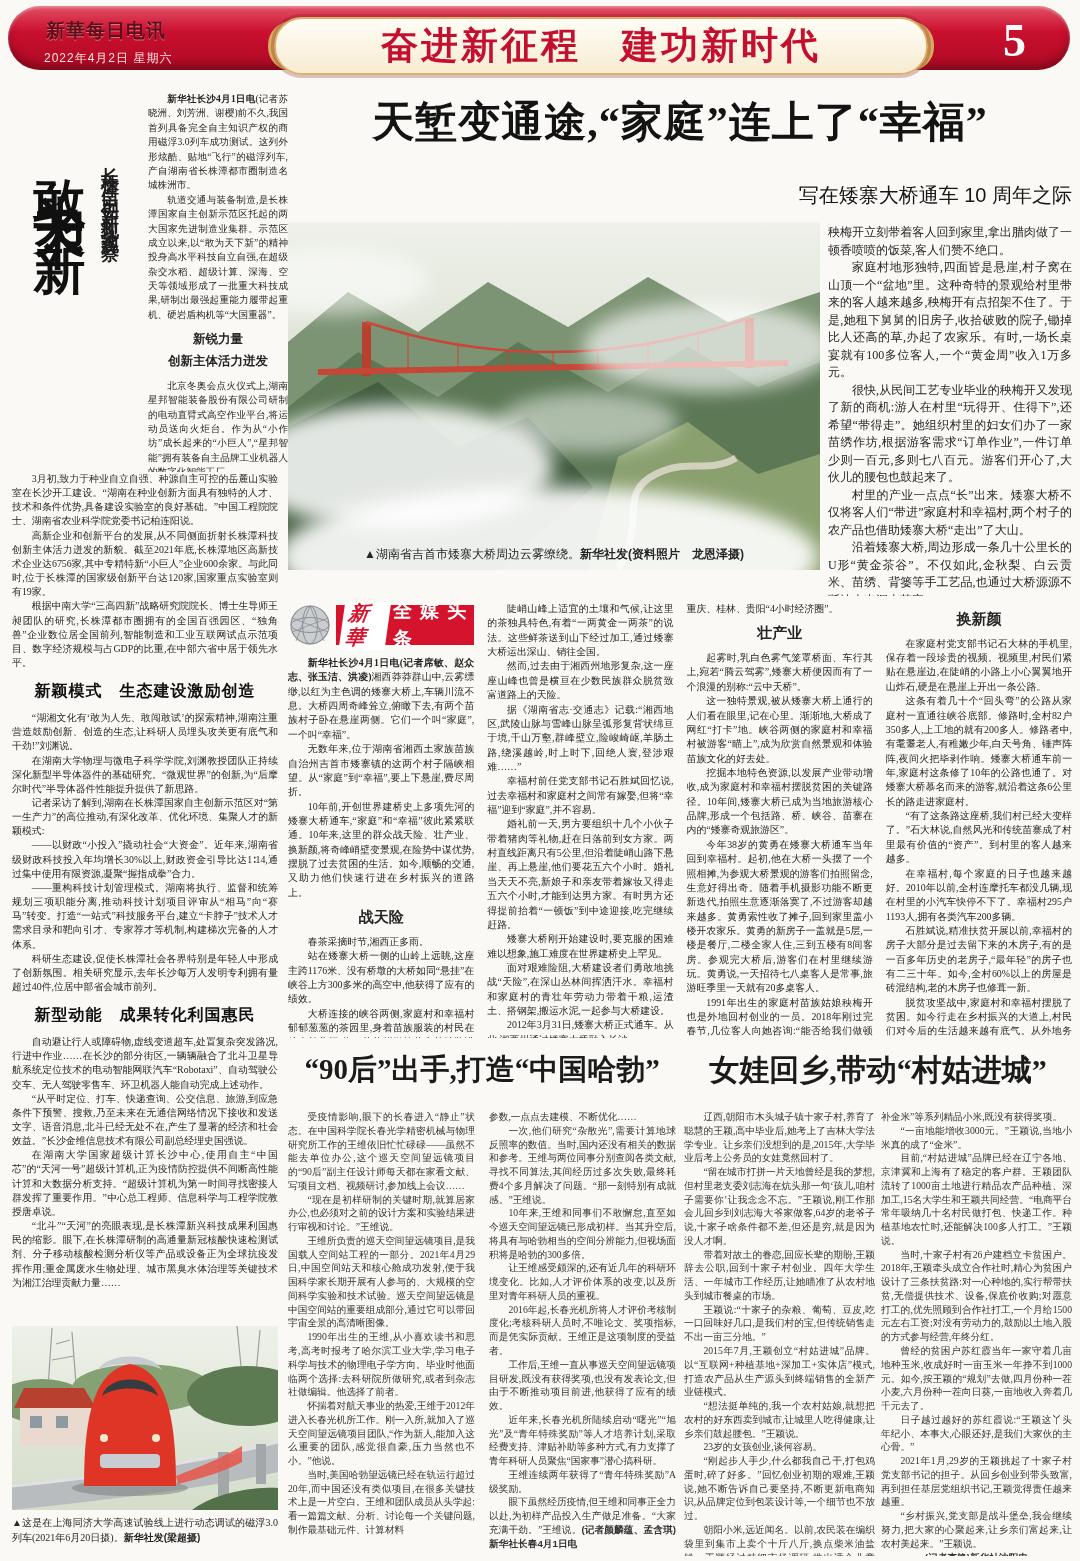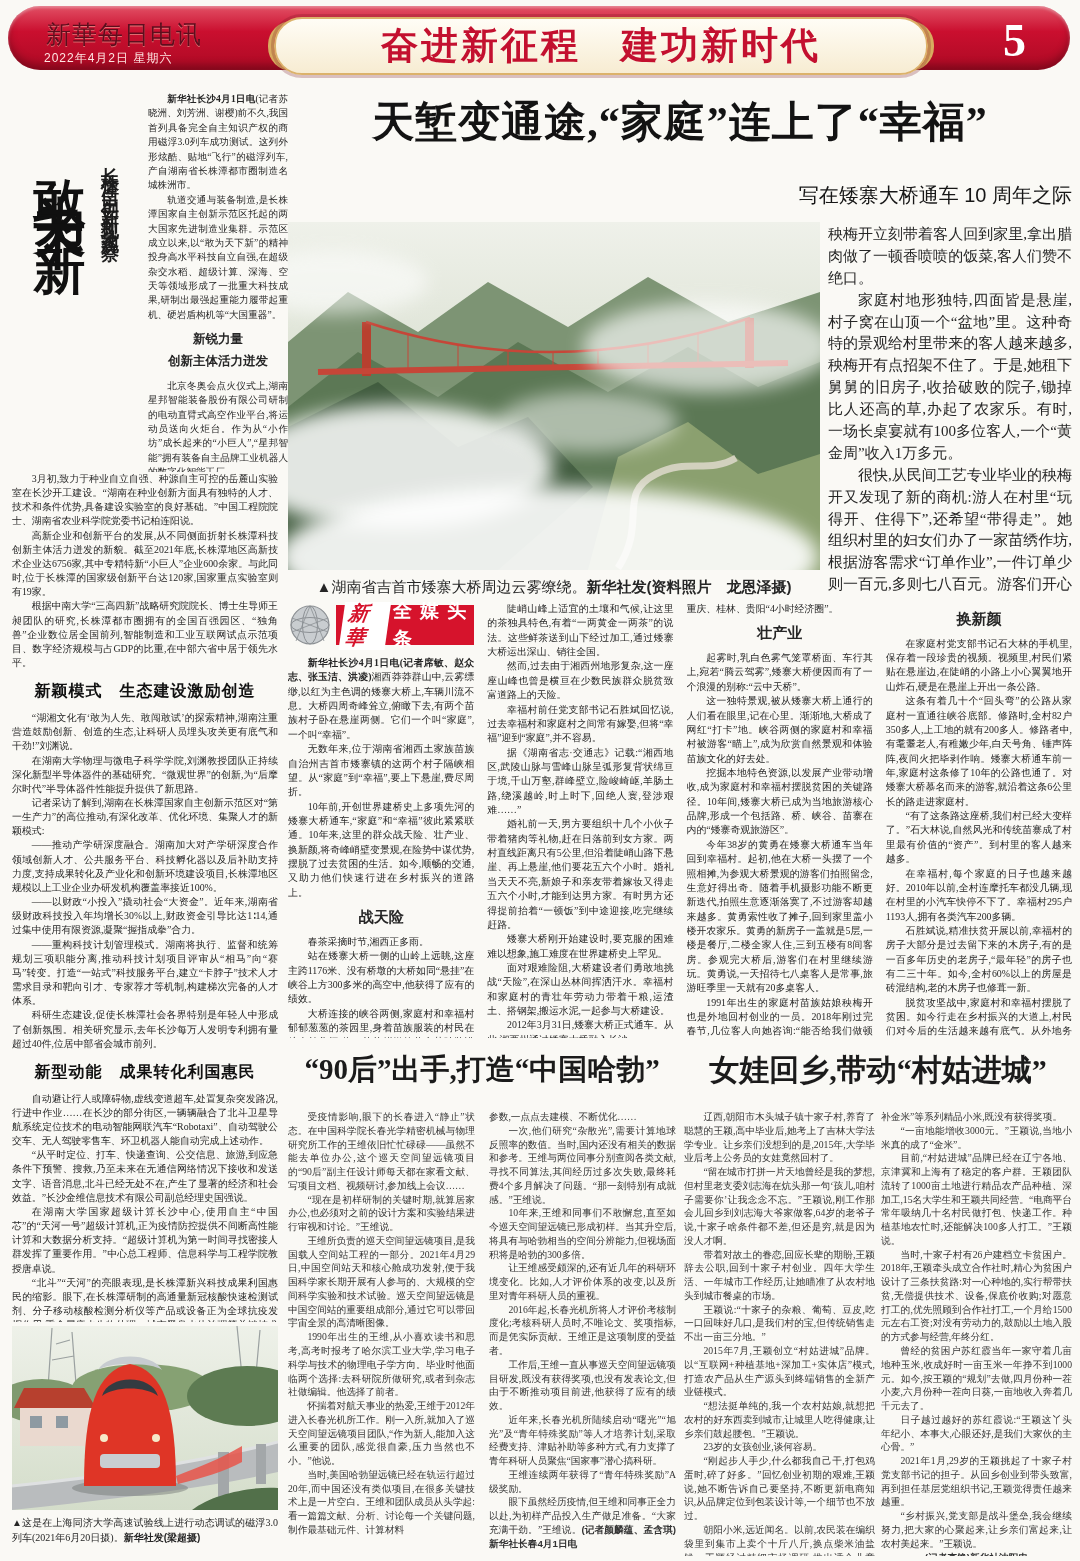--- a/index.html
+++ b/index.html
@@ -5,21 +5,21 @@
   html,body{margin:0;padding:0;}
   body{
     width:1080px;height:1561px;position:relative;overflow:hidden;
     background:#faf9f5;color:#262626;
     font-family:"Liberation Serif","DejaVu Serif",serif;
   }
   
   .banner{position:absolute;left:8px;top:6px;width:1062px;height:64px;border-radius:34px;
     background:linear-gradient(180deg,#e25065 0%,#ca0f2f 40%,#ad0a24 100%);
     box-shadow:inset 0 2px 3px rgba(255,255,255,.35), inset 0 -5px 8px rgba(0,0,0,.28);}
-  .masthead{position:absolute;left:38px;top:12px;font-size:25px;font-weight:normal;color:#5e0d1d;
+  .masthead{position:absolute;left:38px;top:12px;font-size:19px;font-weight:bold;color:#5e0d1d;
     text-shadow:0 1px 0 rgba(255,220,190,.45);letter-spacing:1px;}
   .masthead-date{position:absolute;left:36px;top:44px;font-size:12px;color:#ffe6e3;
     font-family:"Liberation Sans",sans-serif;letter-spacing:1px;}
   .center-pill{position:absolute;left:266px;top:11px;width:650px;height:54px;border-radius:28px;
     background:linear-gradient(180deg,#fffdf6,#f7ecd2);border:2px solid #dcb26b;
     display:flex;align-items:center;justify-content:center;
     box-shadow:0 0 0 3px rgba(120,20,30,.25), -10px 0 0 -4px #d8ab5f, 10px 0 0 -4px #d8ab5f;}
   .banner-slogan{font-size:37px;font-weight:bold;color:#c3102f;letter-spacing:3px;
     font-family:"Liberation Serif",serif;text-align:center;}
   .page-num{position:absolute;right:44px;top:8px;font-size:46px;font-weight:bold;color:#ffffff;}
@@ -51,24 +51,24 @@
   .train-fig{position:absolute;left:12px;top:1326px;width:266px;height:184px;}
   .left-caption{position:absolute;left:12px;top:1516px;width:266px;font-size:10px;
     line-height:1.45;text-align:justify;}
 
   
   .main-headline{position:absolute;left:288px;top:94px;width:784px;text-align:center;
     font-size:42px;font-weight:bold;letter-spacing:1px;color:#131313;}
   .main-subtitle{position:absolute;left:288px;top:182px;width:784px;text-align:right;
     font-size:20px;font-family:"Liberation Sans",sans-serif;color:#161616;}
   .bridge-fig{position:absolute;left:288px;top:222px;width:532px;height:348px;}
-  .bridge-caption{position:absolute;left:288px;top:578px;width:532px;text-align:center;
-    font-size:15px;}
+  .bridge-caption{position:absolute;left:288px;top:546px;width:532px;text-align:center;
+    font-size:12px;}
   .side-col{position:absolute;left:828px;top:224px;width:244px;height:372px;overflow:hidden;
-    font-size:15px;line-height:1.46;text-align:justify;}
+    font-size:12px;line-height:1.46;text-align:justify;}
   .main-band{position:absolute;left:288px;top:602px;width:784px;height:436px;display:grid;
     grid-template-columns:repeat(4,1fr);column-gap:13px;font-size:9.9px;line-height:1.45;
     text-align:justify;}
   .band-col{overflow:hidden;}
   .mh-logo{display:flex;align-items:center;height:46px;margin:0 0 8px 0;}
   .logo-red{background:#d6132c;height:40px;flex:1;display:flex;align-items:center;
     padding:0 6px;margin-left:4px;}
   .logo-brand{background:#ffffff;color:#d6132c;font-weight:bold;font-style:italic;
     transform:skew(-8deg);padding:1px 5px;margin-right:5px;font-size:20px;line-height:1.2;}
   .logo-text{color:#ffffff;font-weight:bold;font-size:19px;letter-spacing:2px;
@@ -118,21 +118,20 @@
   <div>
       <p class="para">3月初,致力于种业自立自强、种源自主可控的岳麓山实验室在长沙开工建设。“湖南在种业创新方面具有独特的人才、技术和条件优势,具备建设实验室的良好基础。”中国工程院院士、湖南省农业科学院党委书记柏连阳说。</p>
       <p class="para">高新企业和创新平台的发展,从不同侧面折射长株潭科技创新主体活力迸发的新貌。截至2021年底,长株潭地区高新技术企业达6756家,其中专精特新“小巨人”企业600余家。与此同时,位于长株潭的国家级创新平台达120家,国家重点实验室则有19家。</p>
       <p class="para">根据中南大学“三高四新”战略研究院院长、博士生导师王昶团队的研究,长株潭都市圈拥有的全国百强园区、“独角兽”企业数位居全国前列,智能制造和工业互联网试点示范项目、数字经济规模与占GDP的比重,在中部六省中居于领先水平。</p>
     </div>
   <div class="sec-head">新颖模式　生态建设激励创造</div>
   <div>
       <p class="para">“湖湘文化有‘敢为人先、敢闯敢试’的探索精神,湖南注重营造鼓励创新、创造的生态,让科研人员埋头攻关更有底气和干劲!”刘渊说。</p>
       <p class="para">在湖南大学物理与微电子科学学院,刘渊教授团队正持续深化新型半导体器件的基础研究。“微观世界”的创新,为“后摩尔时代”半导体器件性能提升提供了新思路。</p>
       <p class="para">记者采访了解到,湖南在长株潭国家自主创新示范区对“第一生产力”的高位推动,有深化改革、优化环境、集聚人才的新颖模式:</p>
-      <p class="para">——推动产学研深度融合。湖南加大对产学研深度合作领域创新人才、公共服务平台、科技孵化器以及后补助支持力度,支持成果转化及产业化和创新环境建设项目,长株潭地区规模以上工业企业办研发机构覆盖率接近100%。</p>
       <p class="para">——以财政“小投入”撬动社会“大资金”。近年来,湖南省级财政科技投入年均增长30%以上,财政资金引导比达1∶14,通过集中使用有限资源,凝聚“握指成拳”合力。</p>
       <p class="para">——重构科技计划管理模式。湖南将执行、监督和统筹规划三项职能分离,推动科技计划项目评审从“相马”向“赛马”转变。打造“一站式”科技服务平台,建立“卡脖子”技术人才需求目录和靶向引才、专家荐才等机制,构建梯次完备的人才体系。</p>
       <p class="para">科研生态建设,促使长株潭社会各界特别是年轻人中形成了创新氛围。相关研究显示,去年长沙每万人发明专利拥有量超过40件,位居中部省会城市前列。</p>
     </div>
   <div class="sec-head">新型动能　成果转化利国惠民</div>
   <div>
       <p class="para">自动避让行人或障碍物,虚线变道超车,处置复杂突发路况,行进中作业……在长沙的部分街区,一辆辆融合了北斗卫星导航系统定位技术的电动智能网联汽车“Robotaxi”、自动驾驶公交车、无人驾驶零售车、环卫机器人能自动完成上述动作。</p>
       <p class="para">“从平时定位、打车、快递查询、公交信息、旅游,到应急条件下预警、搜救,乃至未来在无通信网络情况下接收和发送文字、语音消息,北斗已经无处不在,产生了显著的经济和社会效益。”长沙金维信息技术有限公司副总经理史国强说。</p>
       <p class="para">在湖南大学国家超级计算长沙中心,使用自主“中国芯”的“天河一号”超级计算机,正为疫情防控提供不间断高性能计算和大数据分析支持。“超级计算机为第一时间寻找密接人群发挥了重要作用。”中心总工程师、信息科学与工程学院教授唐卓说。</p>
       <p class="para">“北斗”“天河”的亮眼表现,是长株潭新兴科技成果利国惠民的缩影。眼下,在长株潭研制的高通量新冠核酸快速检测试剂、分子移动核酸检测分析仪等产品或设备正为全球抗疫发挥作用;重金属废水生物处理、城市黑臭水体治理等关键技术为湘江治理贡献力量……</p>
@@ -247,22 +246,22 @@
     <div>
         <p class="para">春茶采摘时节,湘西正多雨。</p>
         <p class="para">站在矮寨大桥一侧的山岭上远眺,这座主跨1176米、没有桥墩的大桥如同“悬挂”在峡谷上方300多米的高空中,他获得了应有的绩效。</p>
         <p class="para">大桥连接的峡谷两侧,家庭村和幸福村郁郁葱葱的茶园里,身着苗族服装的村民在俯身抬头间,将一片片鲜嫩的黄金茶叶装满身后的背篓。</p>
       </div>
   </div>
   <div class="band-col">
     <div>
         <p class="para">陡峭山峰上适宜的土壤和气候,让这里的茶独具特色,有着“一两黄金一两茶”的说法。这些鲜茶送到山下经过加工,通过矮寨大桥运出深山、销往全国。</p>
         <p class="para">然而,过去由于湘西州地形复杂,这一座座山峰也曾是横亘在少数民族群众脱贫致富道路上的天险。</p>
+        <p class="para">据《湖南省志·交通志》记载:“湘西地区,武陵山脉与雪峰山脉呈弧形复背状绵亘于境,千山万壑,群峰壁立,险峻崎岖,羊肠土路,绕溪越岭,时上时下,回绝人寰,登涉艰难……”</p>
         <p class="para">幸福村前任党支部书记石胜斌回忆说,过去幸福村和家庭村之间常有嫁娶,但将“幸福”迎到“家庭”,并不容易。</p>
-        <p class="para">据《湖南省志·交通志》记载:“湘西地区,武陵山脉与雪峰山脉呈弧形复背状绵亘于境,千山万壑,群峰壁立,险峻崎岖,羊肠土路,绕溪越岭,时上时下,回绝人寰,登涉艰难……”</p>
         <p class="para">婚礼前一天,男方要组织十几个小伙子带着猪肉等礼物,赶在日落前到女方家。两村直线距离只有5公里,但沿着陡峭山路下悬崖、再上悬崖,他们要花五六个小时。婚礼当天天不亮,新娘子和亲友带着嫁妆又得走五六个小时,才能到达男方家。有时男方还得提前抬着“一顿饭”到中途迎接,吃完继续赶路。</p>
         <p class="para">矮寨大桥刚开始建设时,要克服的困难难以想象,施工难度在世界建桥史上罕见。</p>
         <p class="para">面对艰难险阻,大桥建设者们勇敢地挑战“天险”,在深山丛林间挥洒汗水。幸福村和家庭村的青壮年劳动力带着干粮,运渣土、搭钢架,搬运水泥,一起参与大桥建设。</p>
         <p class="para">2012年3月31日,矮寨大桥正式通车。从此,湘西州通过矮寨大桥融入长沙、</p>
       </div>
   </div>
   <div class="band-col">
     <p class="para cont">重庆、桂林、贵阳“4小时经济圈”。</p>
     <div class="band-heading">壮产业</div>
     <div>

